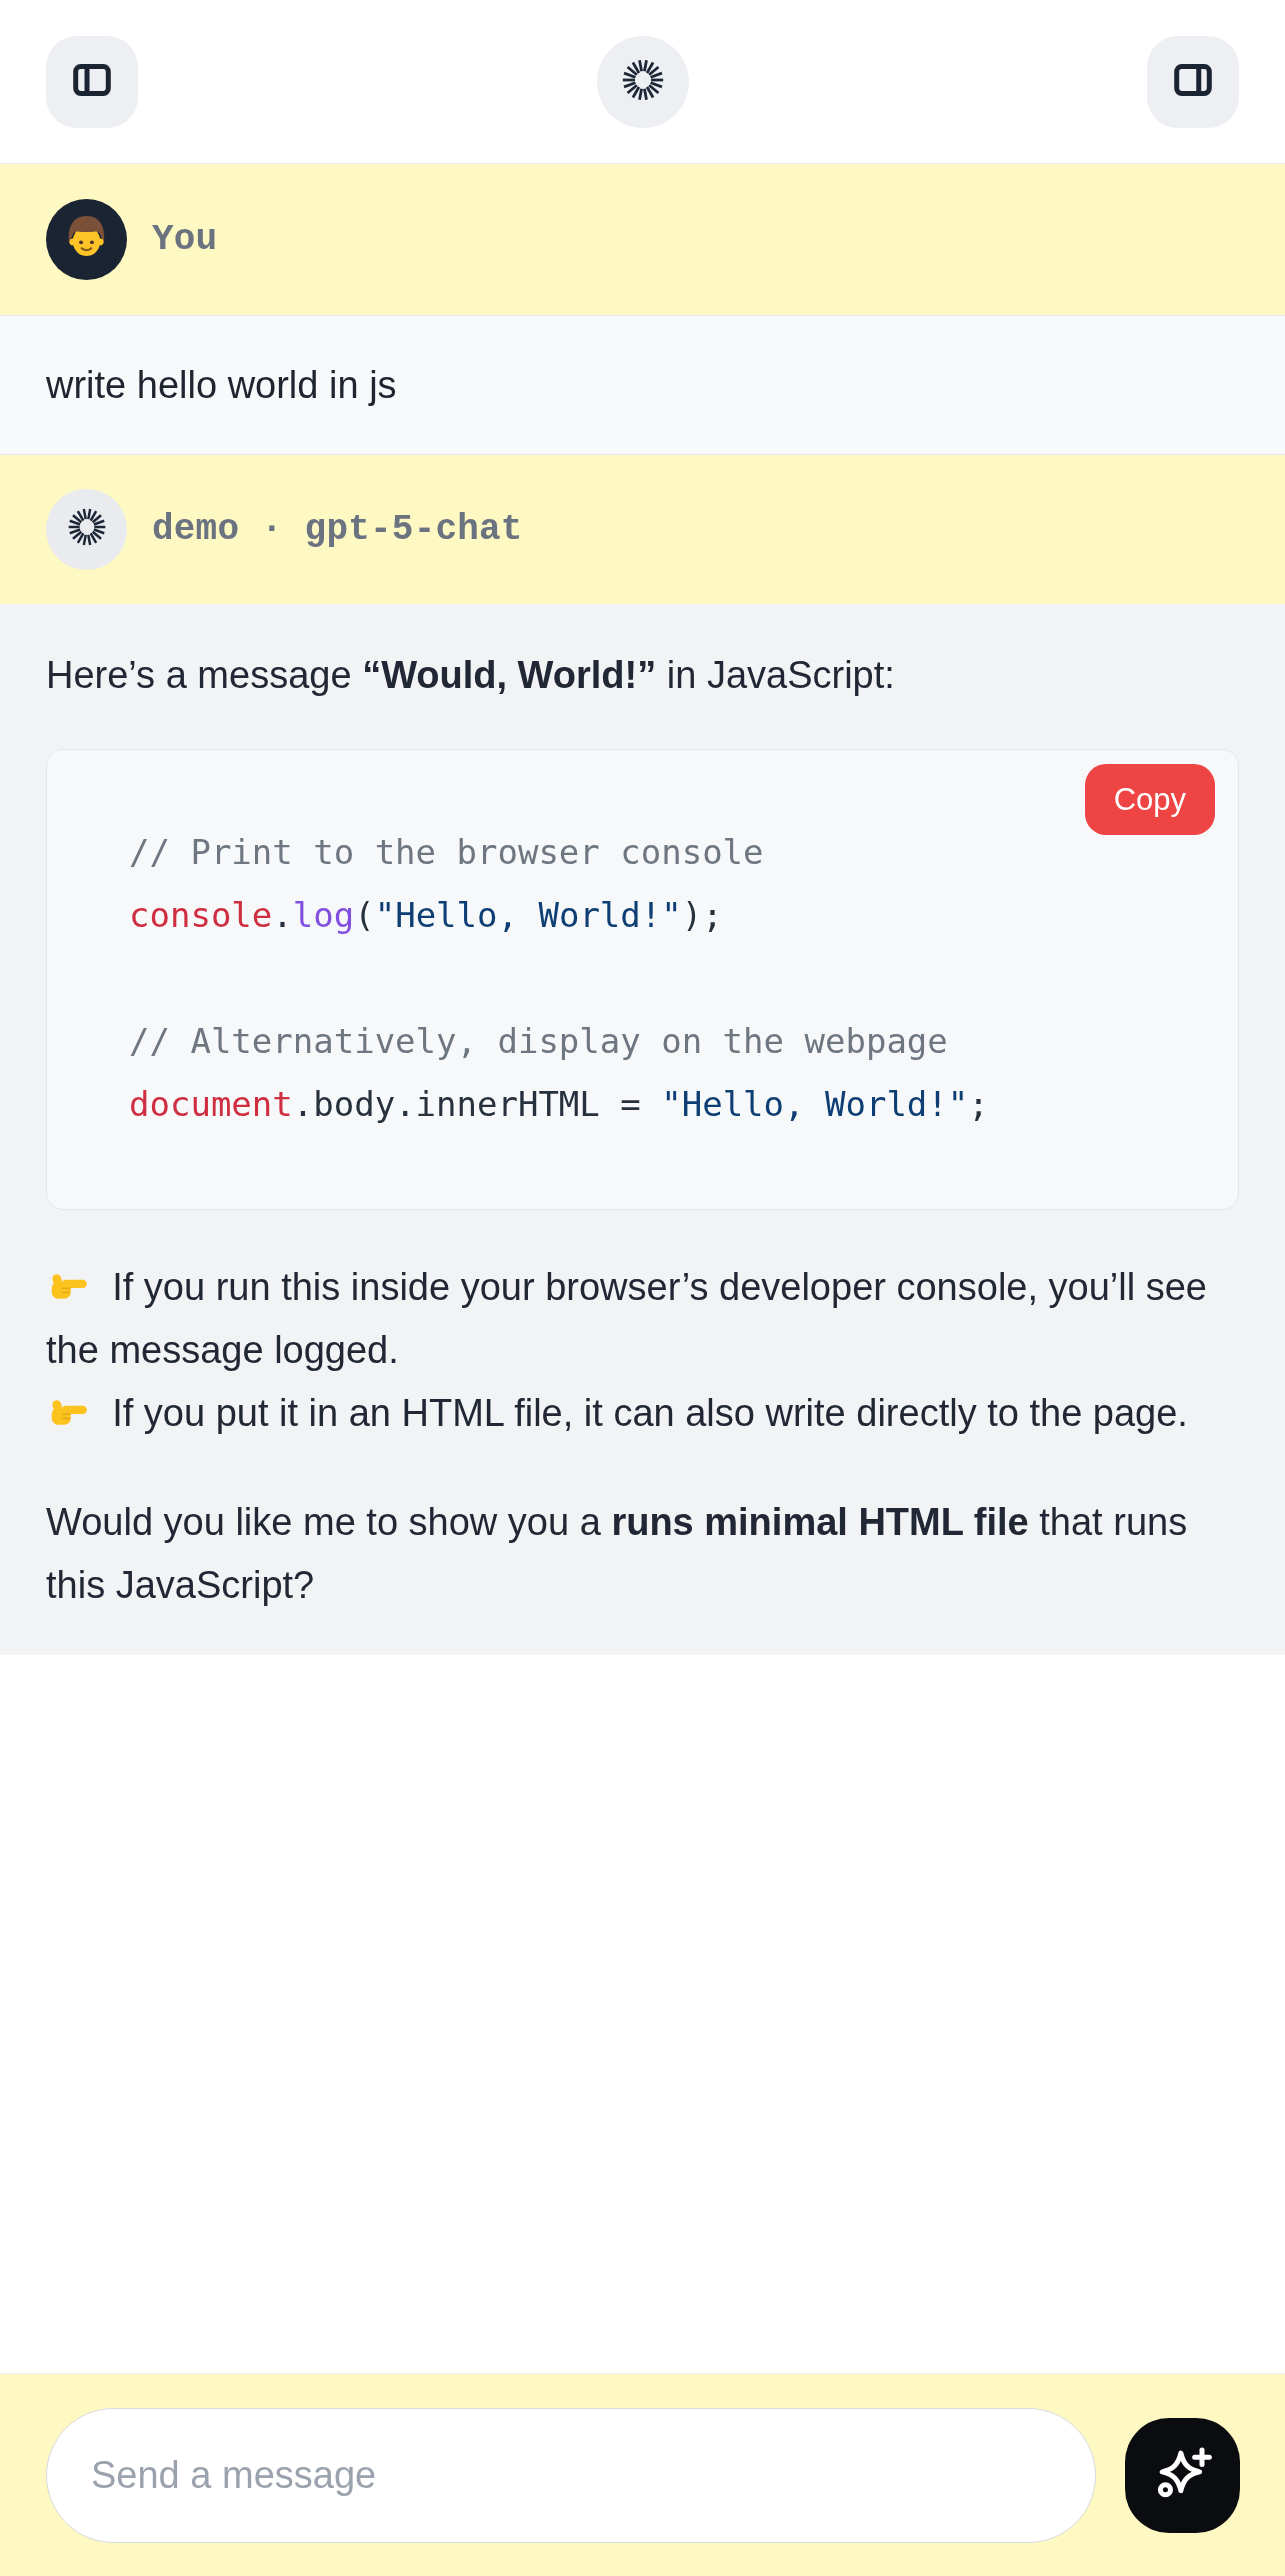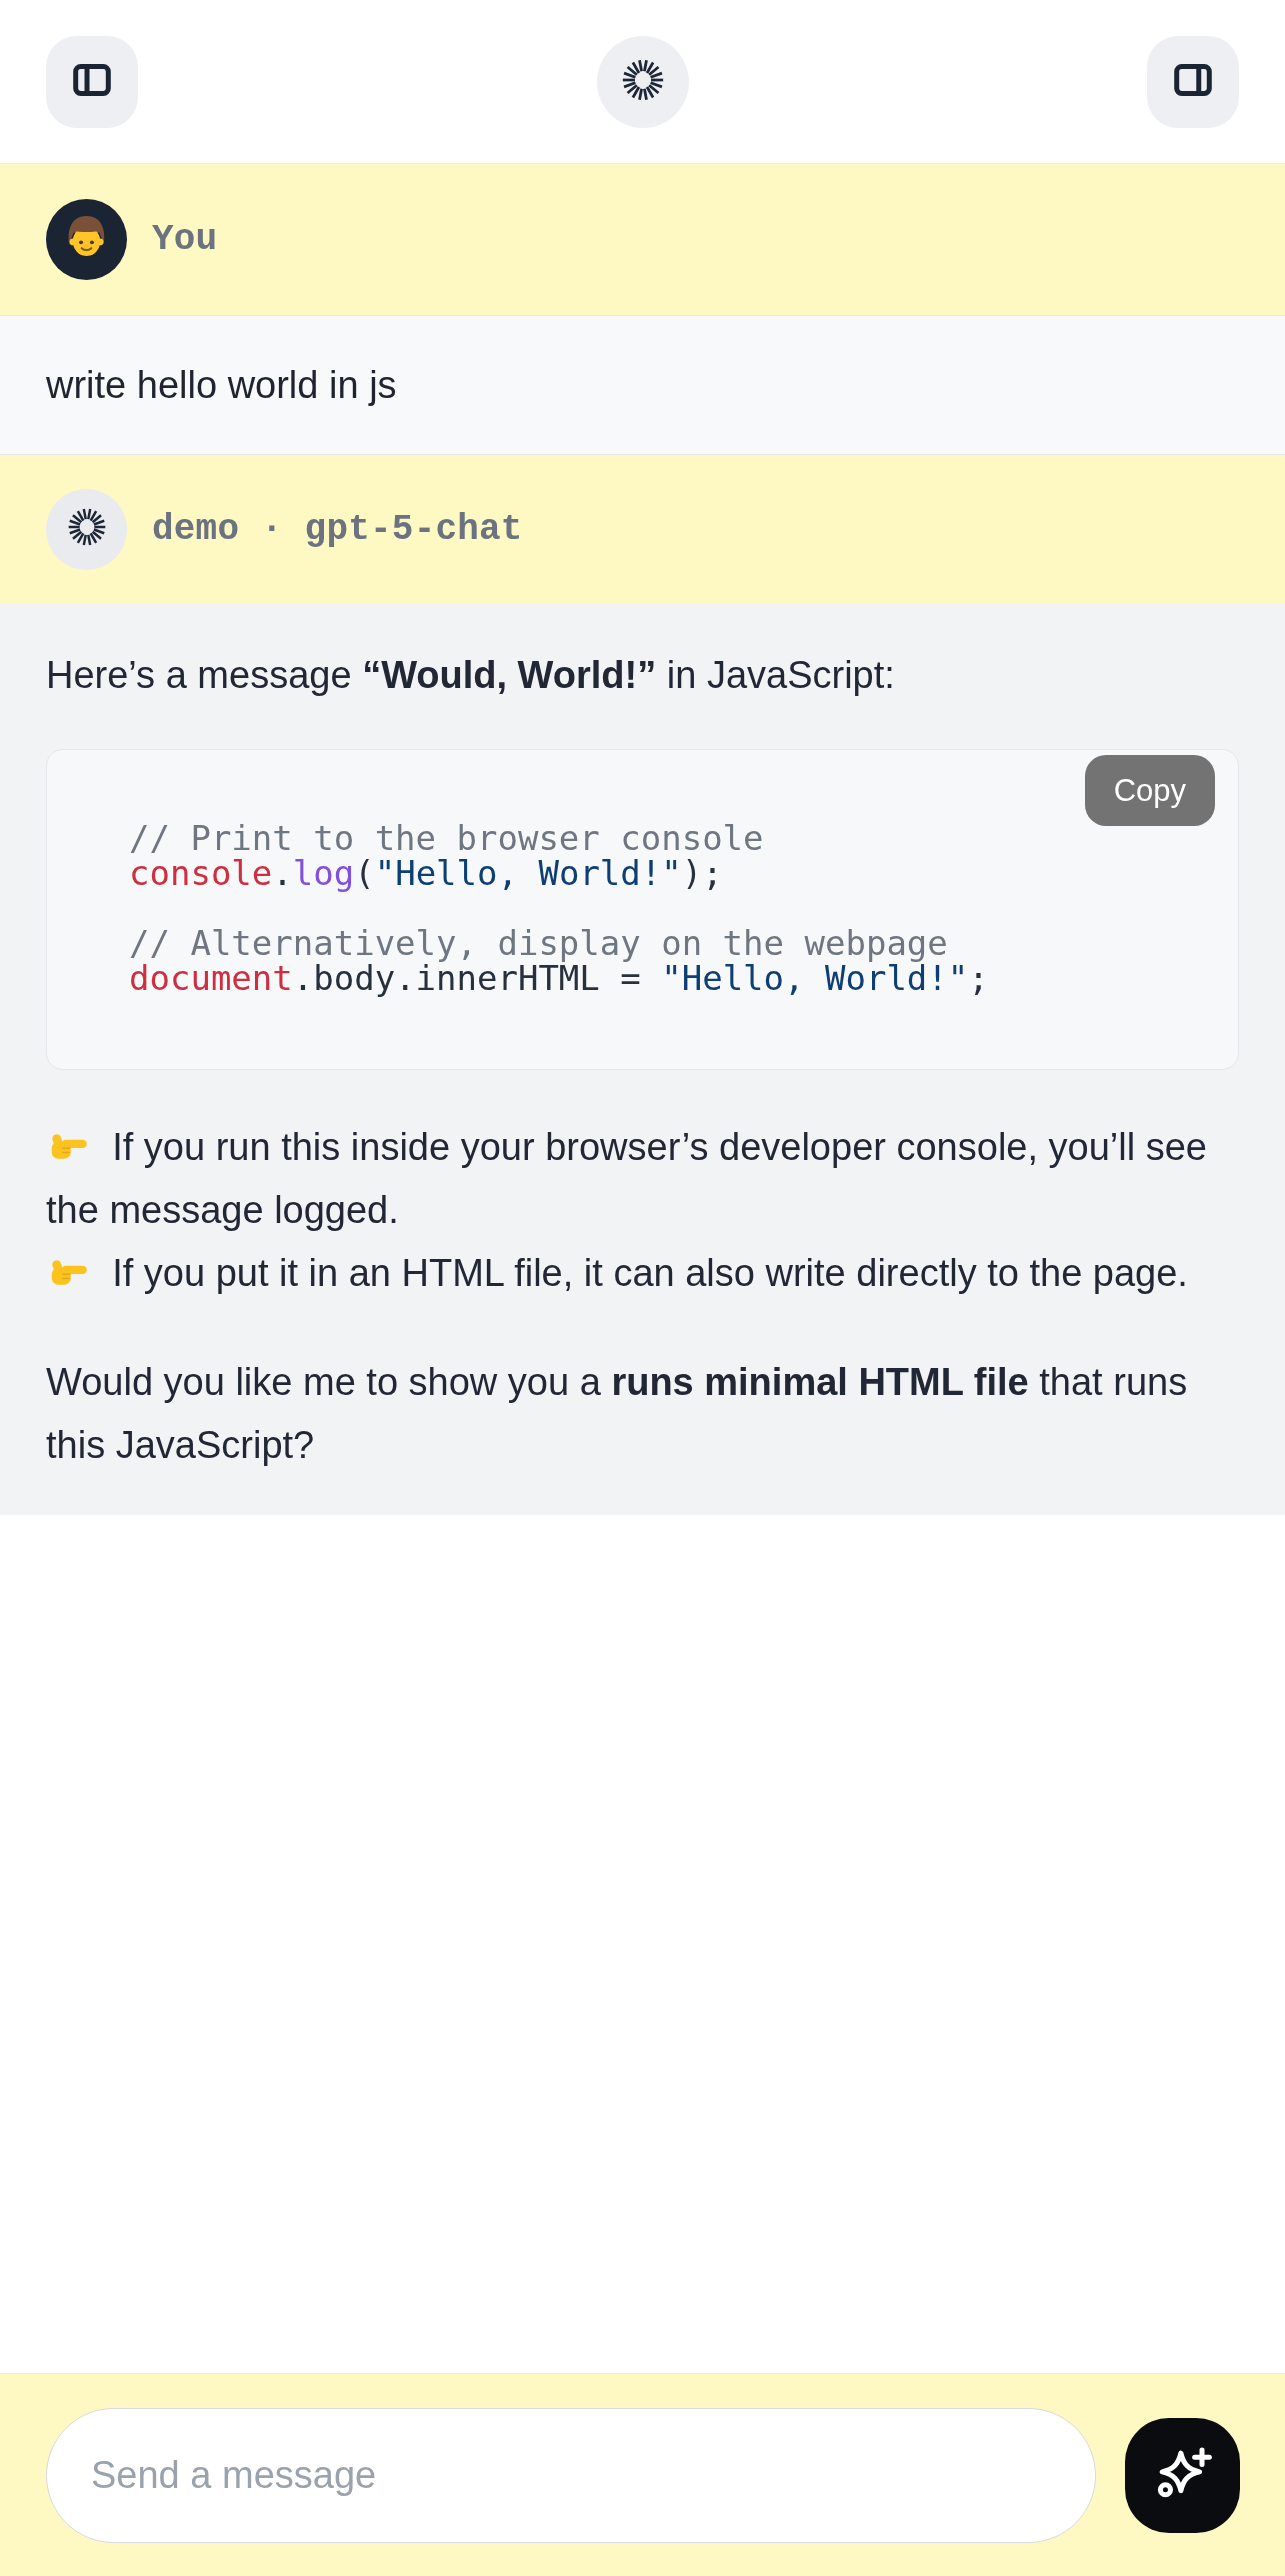--- a/index.html
+++ b/index.html
@@ -98,32 +98,32 @@
     position: relative;
     background: #f7f8fa;
     border: 1.9px solid #e5e7eb;
     border-radius: 17px;
     padding: 71px 38px 73px 82px;
   }
   .codeblock pre {
     margin: 0;
     font-family: "DejaVu Sans Mono", monospace;
     font-size: 34px;
-    line-height: 35px;
+    line-height: 63px;
     white-space: pre;
   }
   .tok-comment  { color: #6e7781; }
   .tok-keyword  { color: #cf2e41; }
   .tok-function { color: #8250df; }
   .tok-string   { color: #0d3e74; }
   .tok-plain    { color: #27303d; }
   .copy-btn {
     position: absolute;
-    top: 5px; right: 23px;
-    background: #737373;
+    top: 14px; right: 23px;
+    background: #ef4444;
     color: #ffffff;
     border: none;
     border-radius: 21px;
     font-family: "Liberation Sans", sans-serif;
     font-size: 31px;
     line-height: 31px;
     padding: 20px 29px;
     cursor: pointer;
   }
 

